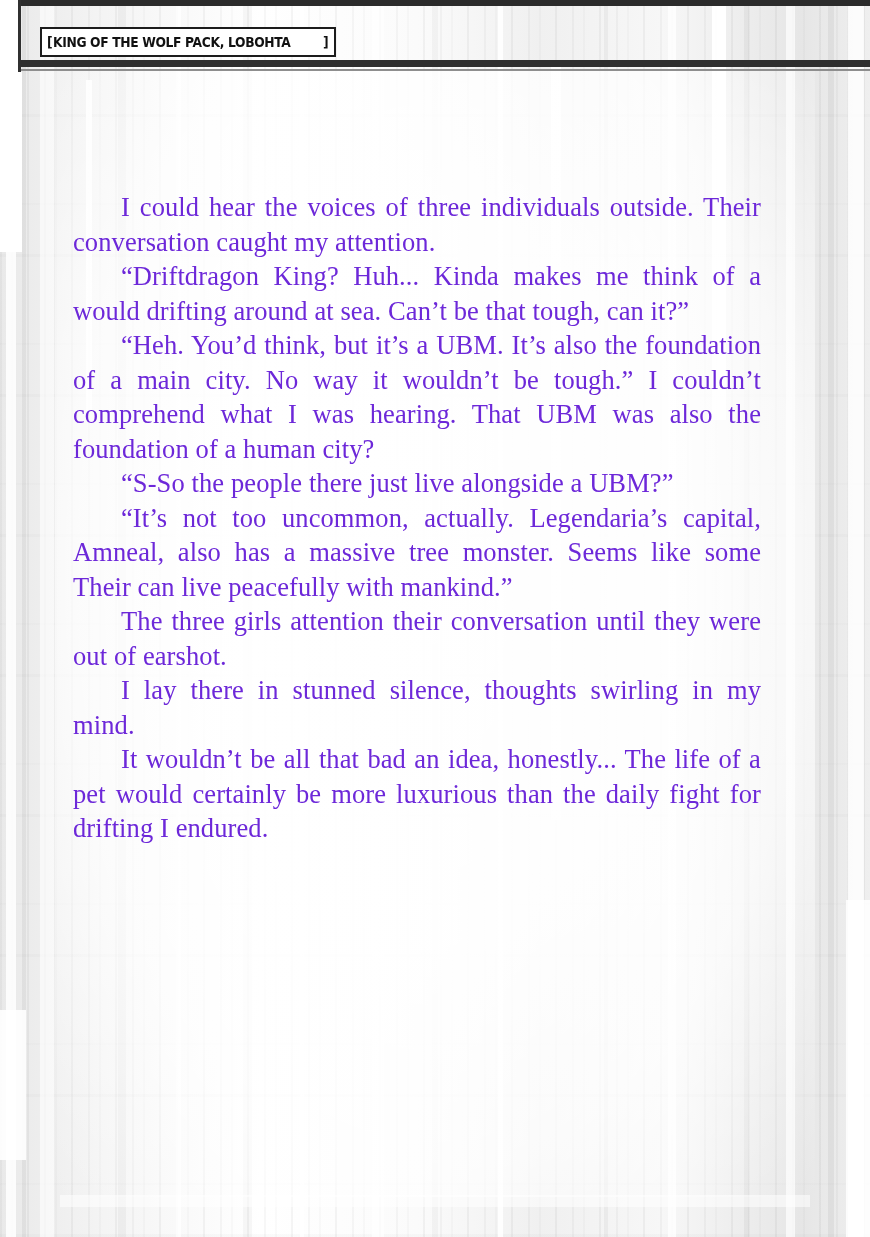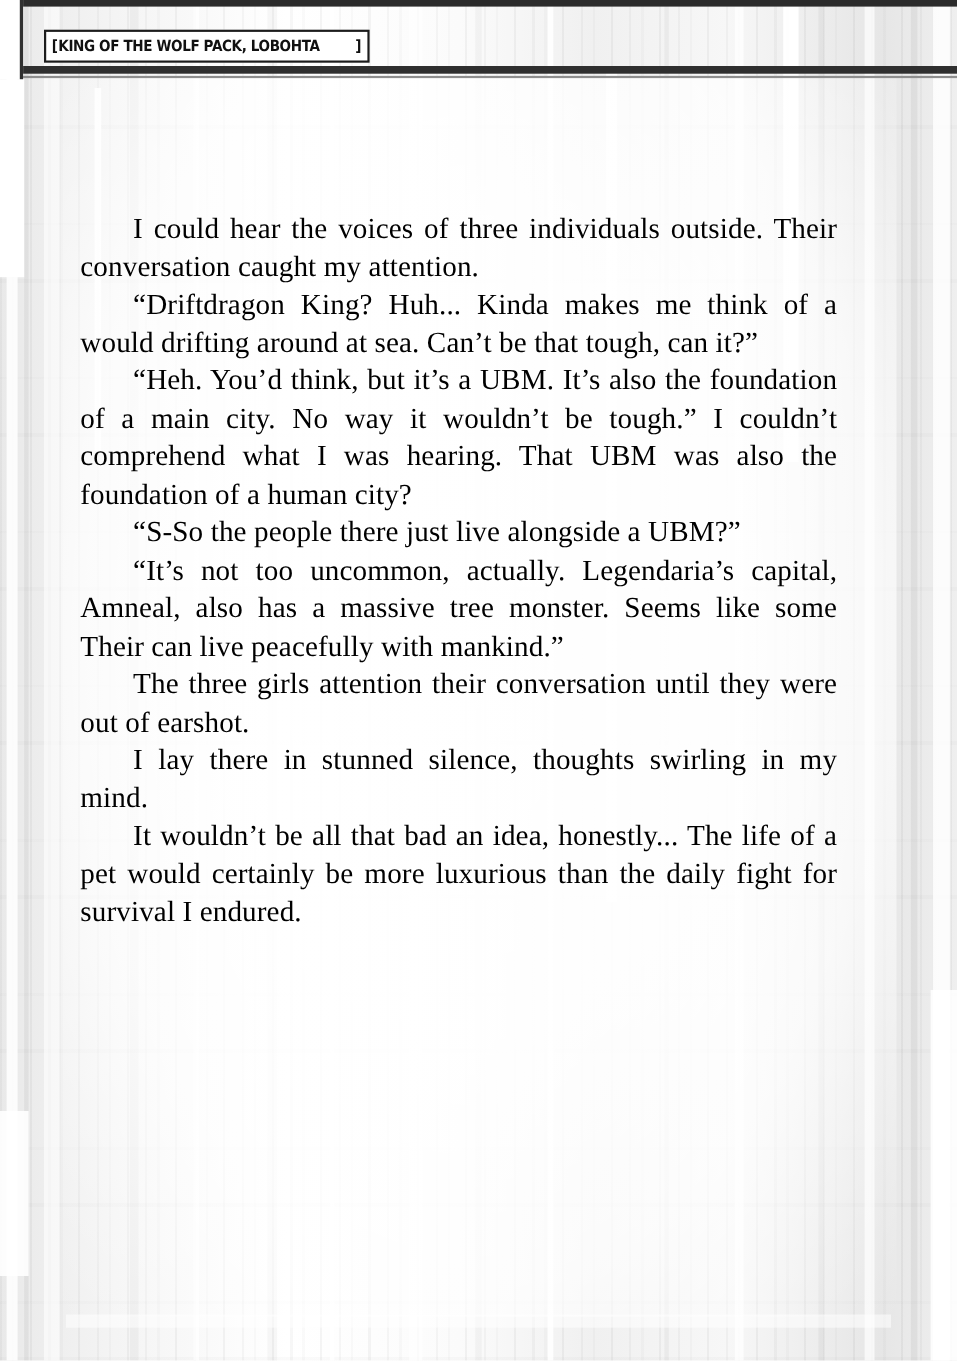--- a/index.html
+++ b/index.html
@@ -155,21 +155,21 @@
     position: absolute;
     left: 73px;
     top: 190px;
     width: 688px;
   }
   .text-column p {
     margin: 0;
     font-family: "Liberation Serif", serif;
     font-size: 26.5px;
     line-height: 34.5px;
-    color: #000000;
+    color: #6d28d9;
     text-align: justify;
     text-indent: 48px;
     text-justify: inter-word;
     letter-spacing: 0.1px;
   }
 
   
   .edge-accent {
     position: absolute;
     background: #ffffff;
@@ -226,16 +226,16 @@
   </div>
 
   <div class="text-column">
     <p>I could hear the voices of three individuals outside. Their conversation caught my attention.</p>
     <p>“Driftdragon King? Huh... Kinda makes me think of a would drifting around at sea. Can’t be that tough, can it?”</p>
     <p>“Heh. You’d think, but it’s a UBM. It’s also the foundation of a main city. No way it wouldn’t be tough.” I couldn’t comprehend what I was hearing. That UBM was also the foundation of a human city?</p>
     <p>“S-So the people there just live alongside a UBM?”</p>
     <p>“It’s not too uncommon, actually. Legendaria’s capital, Amneal, also has a massive tree monster. Seems like some Their can live peacefully with mankind.”</p>
     <p>The three girls attention their conversation until they were out of earshot.</p>
     <p>I lay there in stunned silence, thoughts swirling in my mind.</p>
-    <p>It wouldn’t be all that bad an idea, honestly... The life of a pet would certainly be more luxurious than the daily fight for survival I endured.</p>
+    <p>It wouldn’t be all that bad an idea, honestly... The life of a pet would certainly be more luxurious than the daily fight for drifting I endured.</p>
   </div>
 
 </div>
 
 </body></html>

